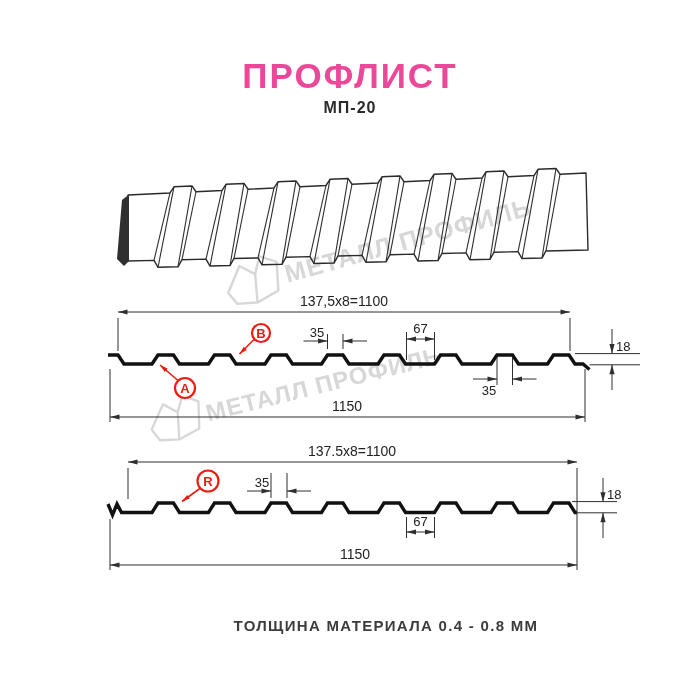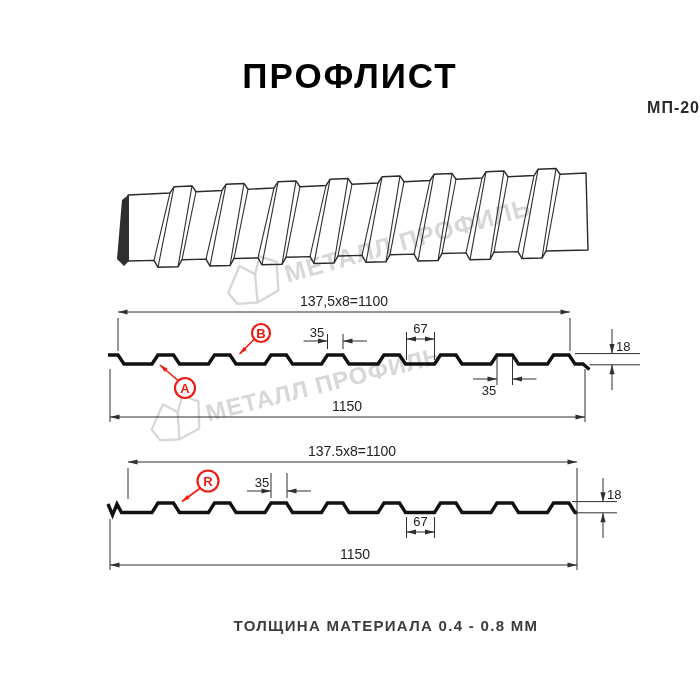--- a/index.html
+++ b/index.html
@@ -1,21 +1,21 @@
 <!DOCTYPE html>
 <html><head>
 <meta charset="utf-8">
 <style>
   html,body{margin:0;padding:0;background:#ffffff;}
   #page{position:relative;width:700px;height:700px;background:#ffffff;overflow:hidden;
         font-family:"Liberation Sans",sans-serif;}
   #page-title{position:absolute;left:0;top:56px;width:700px;text-align:center;
 
-        font-size:35px;font-weight:bold;letter-spacing:2px;color:#000000;}
-  #page-subtitle{position:absolute;left:0;top:99px;width:700px;text-align:right;
+        font-size:35px;font-weight:bold;letter-spacing:2px;color:#ec4899;}
+  #page-subtitle{position:absolute;left:0;top:99px;width:700px;text-align:center;
         font-size:16px;font-weight:bold;letter-spacing:1px;color:#2a2a2a;}
   #footer-note{position:absolute;left:0;top:617px;width:700px;text-align:center;
         font-size:15px;font-weight:bold;letter-spacing:1.3px;color:#3c3c3c;margin-left:36px;}
   svg{position:absolute;left:0;top:0;}
   .dimtxt{font-family:"Liberation Sans",sans-serif;fill:#222222;}
   .wmtxt{font-family:"Liberation Sans",sans-serif;font-weight:bold;font-size:25px;
         fill:#d7d7d7;letter-spacing:1px;}
   .marktxt{font-family:"Liberation Sans",sans-serif;font-weight:bold;}
 </style>
 </head>

